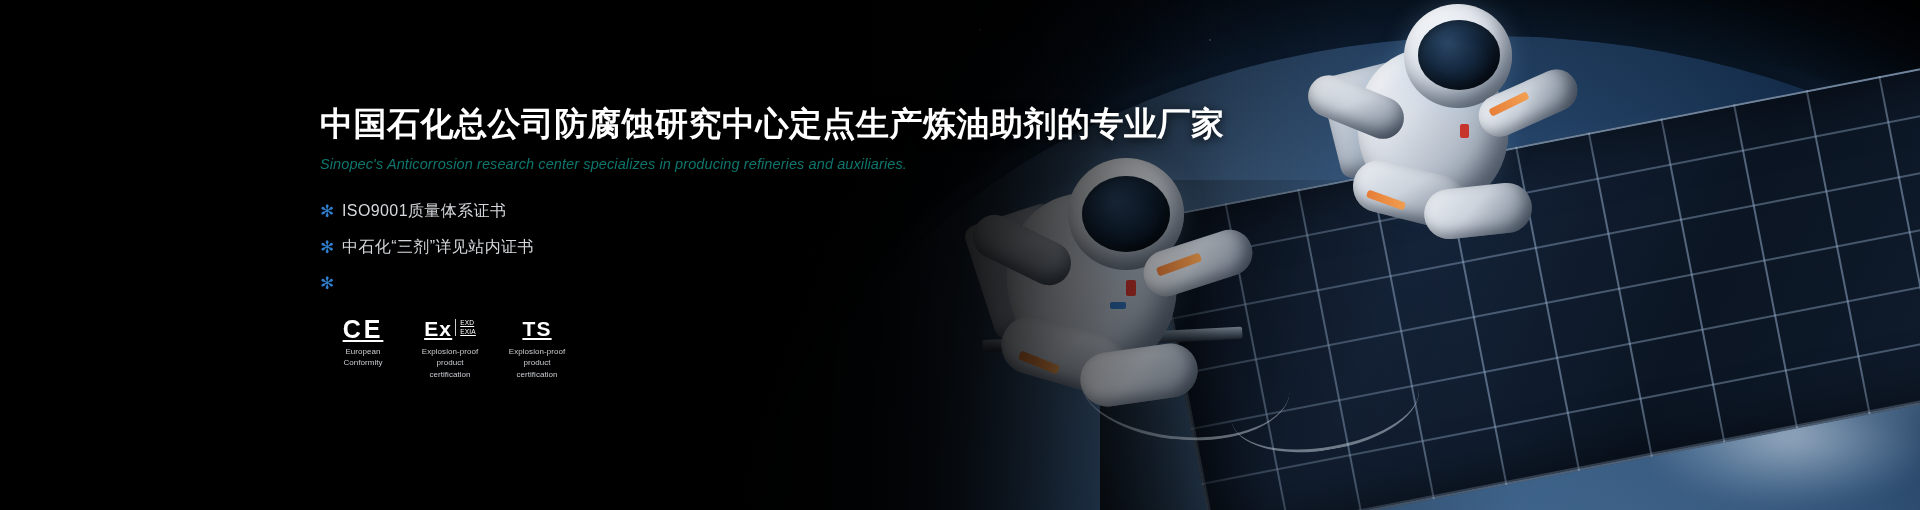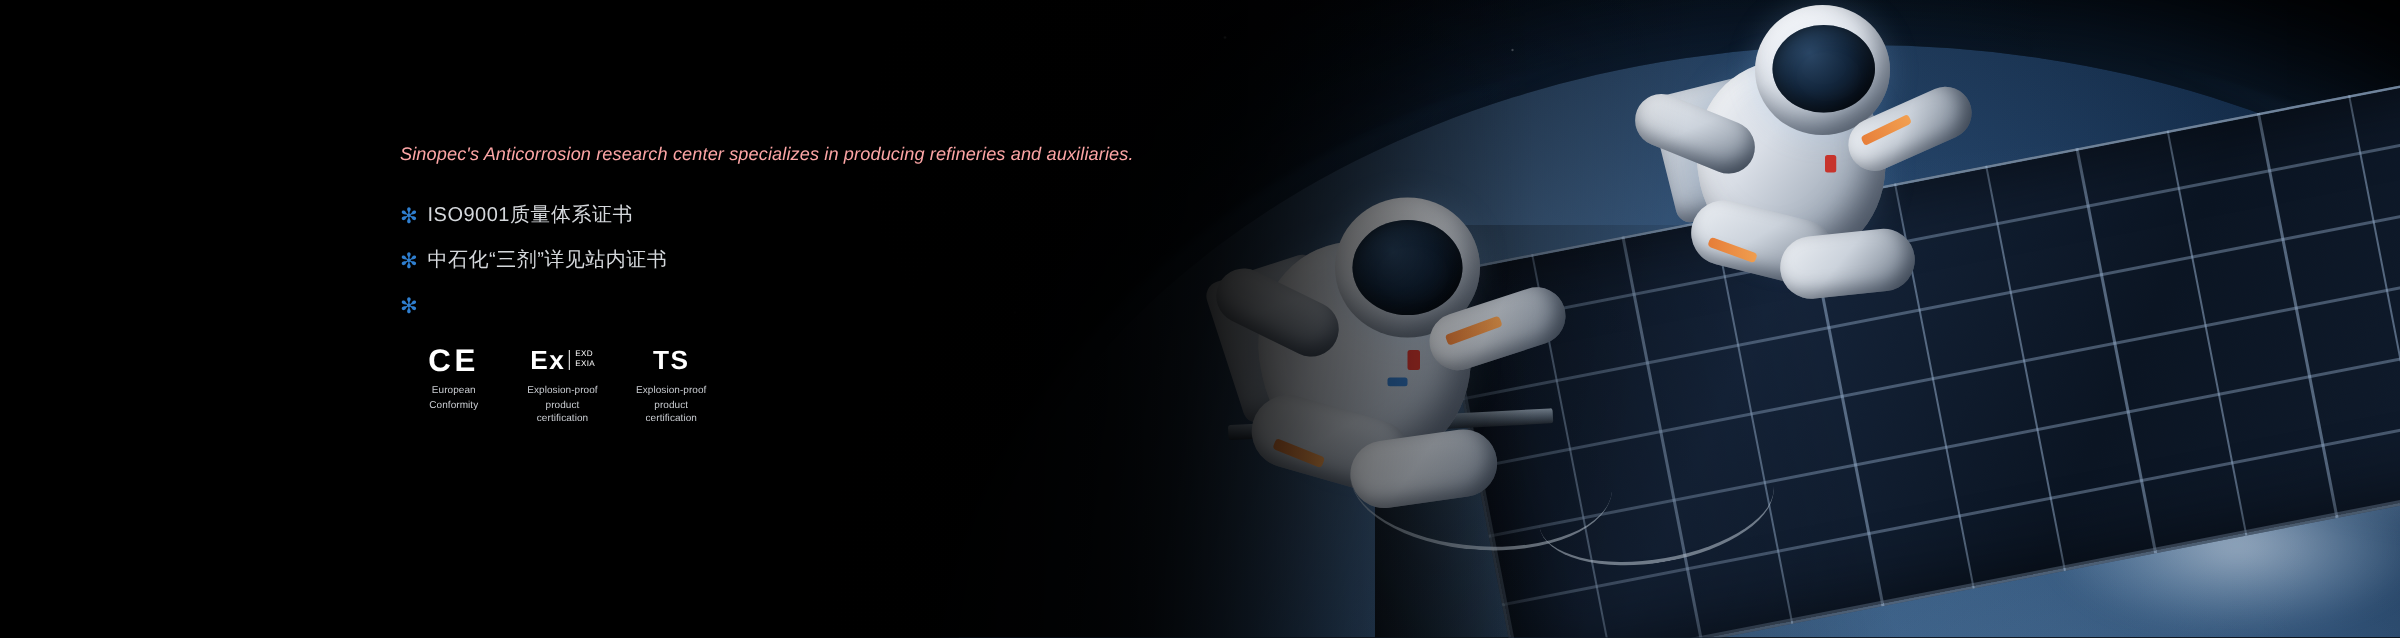--- a/index.html
+++ b/index.html
@@ -187,21 +187,21 @@
     color:#ffffff;
     font-size:33px;
     font-weight:bold;
     letter-spacing:.5px;
     line-height:1.2;
     white-space:nowrap;
     text-shadow:0 2px 10px rgba(0,0,0,.9);
   }
   .subhead{
     margin-top:12px;
-    color:#fca5a5;
+    color:#0f766e;
     font-size:14.5px;
     font-style:italic;
     letter-spacing:.1px;
     white-space:nowrap;
   }
   .bullets{ margin-top:26px; list-style:none; }
   .bullet{
     display:flex;
     align-items:center;
     height:28px;
@@ -236,20 +236,21 @@
   .cert-mark{
     color:#ffffff;
     font-size:21px;
     font-weight:bold;
     letter-spacing:1.2px;
     line-height:26px;
     white-space:nowrap;
     display:inline-flex;
     align-items:center;
     justify-content:center;
+    text-decoration:underline;
   }
   .cert-sub-inline{
     display:inline-block;
     margin-left:3px;
     padding-left:4px;
     border-left:1.5px solid rgba(255,255,255,.8);
     font-size:6.5px;
     font-weight:normal;
     letter-spacing:.2px;
     line-height:1.25;
@@ -318,20 +319,21 @@
   </div>
 
   <div class="tether" style="left:1080px; top:330px; width:210px; height:110px; transform:rotate(4deg);"></div>
   <div class="tether" style="left:1230px; top:360px; width:190px; height:90px; transform:rotate(-10deg);"></div>
 
   <div class="terminator"></div>
   <div class="vignette"></div>
 
   <div class="content">
 
+    <h1 class="headline">中国石化总公司防腐蚀研究中心定点生产炼油助剂的专业厂家</h1>
 
     <p class="subhead">Sinopec's Anticorrosion research center specializes in producing refineries and auxiliaries.</p>
 
     <ul class="bullets">
       <li class="bullet">
         <span class="bullet-star">✻</span>
         <span class="bullet-text">ISO9001质量体系证书</span>
       </li>
       <li class="bullet">
         <span class="bullet-star">✻</span>

